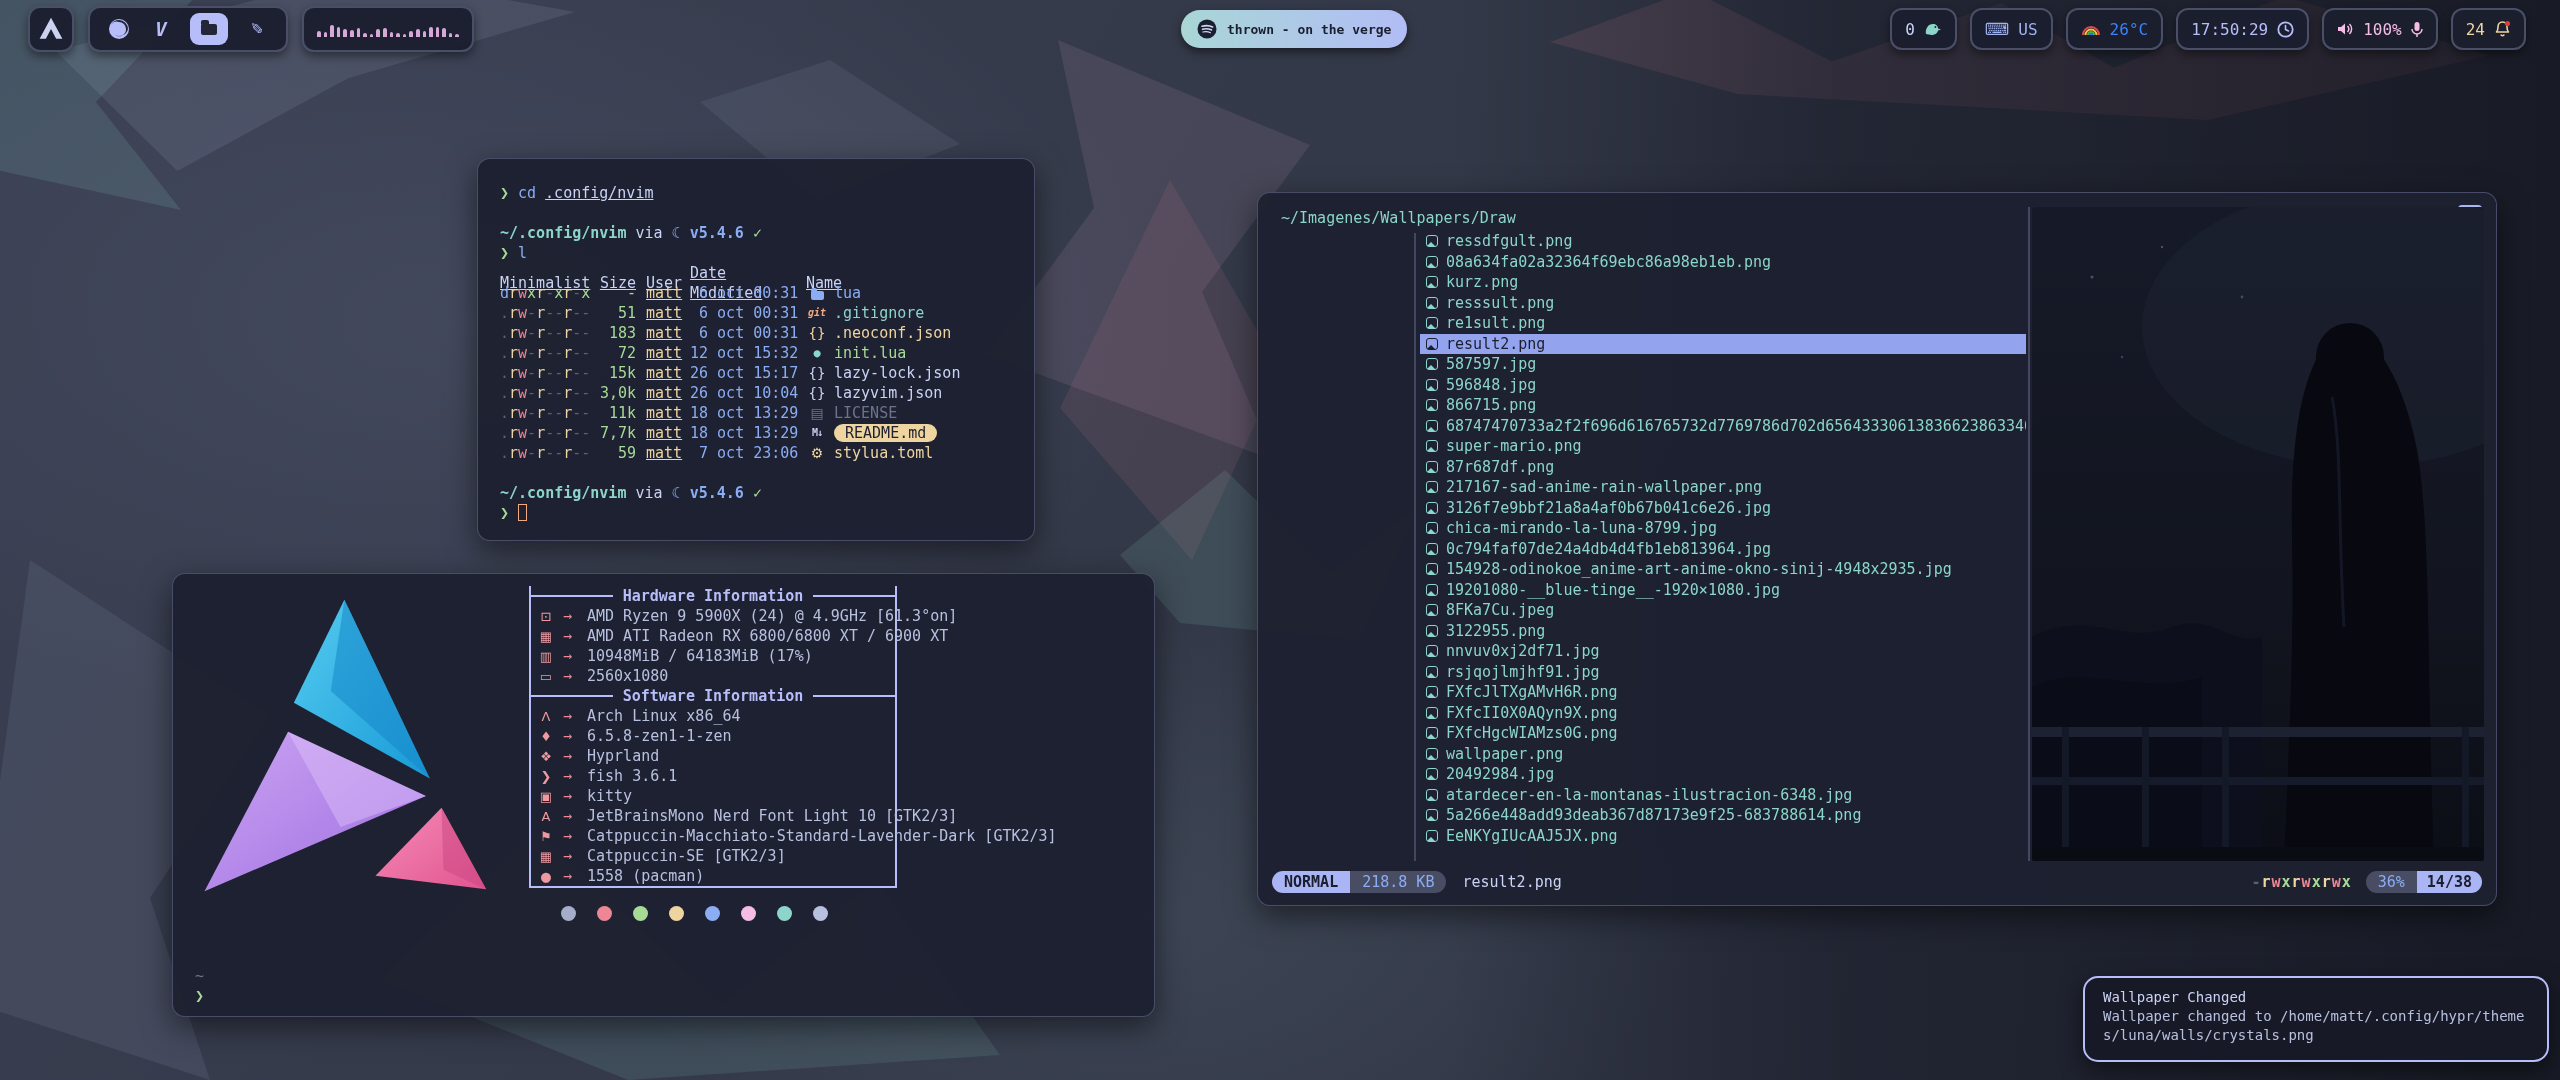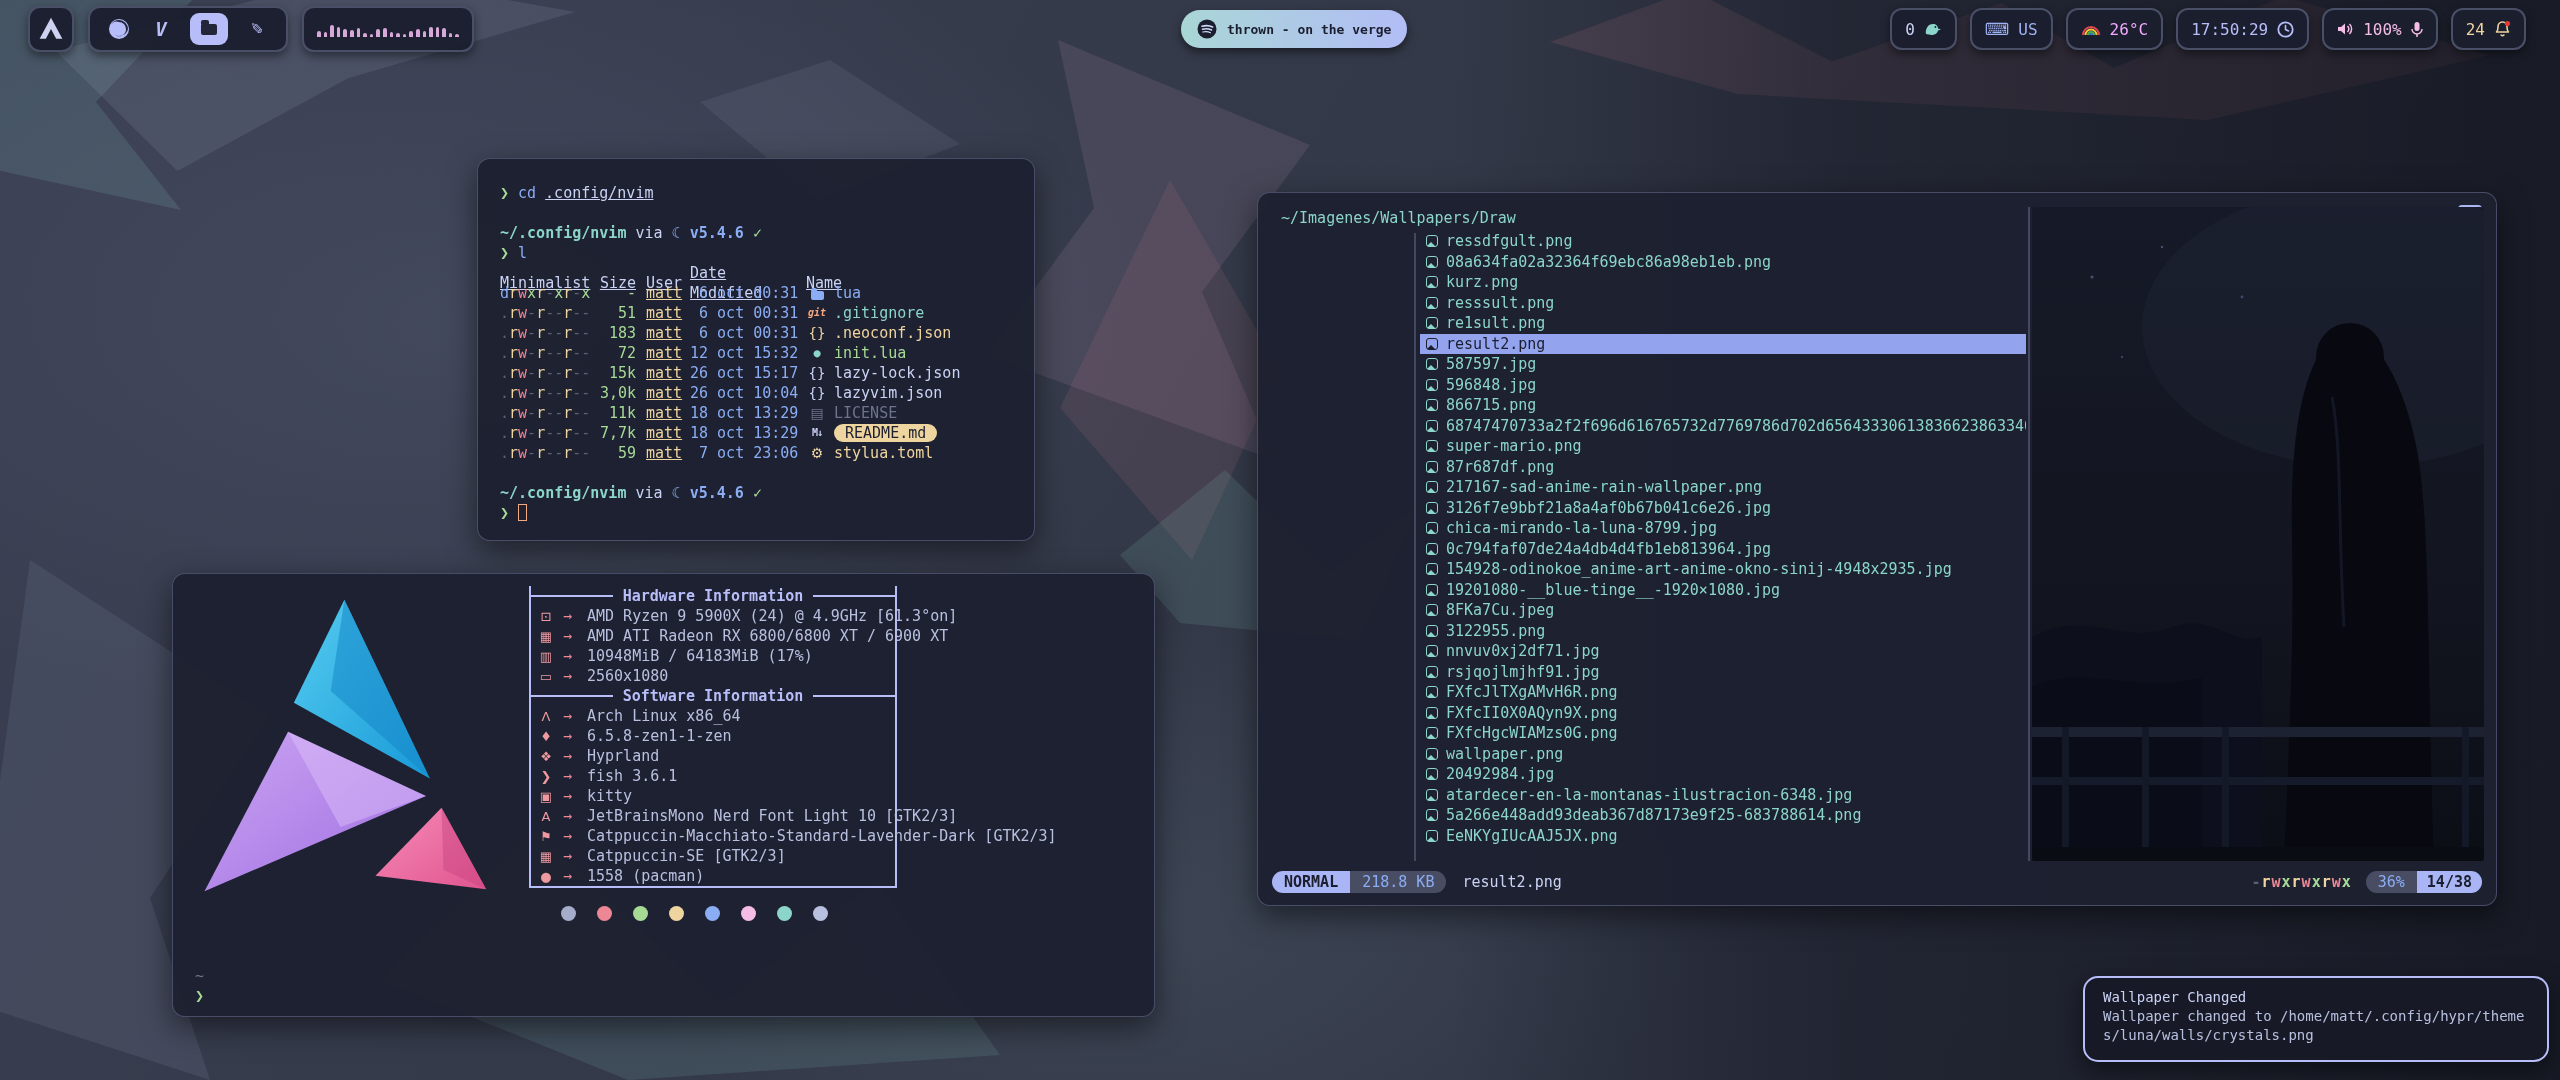--- a/index.html
+++ b/index.html
@@ -54,21 +54,21 @@
   .cava-widget { height:46px; width:172px; display:flex; align-items:flex-end; gap:3px; padding:10px 13px 13px; }
   .cava-bar { width:4px; background:#d7a9d8; border-radius:2px 2px 0 0; }
 
   .media-pill { position:absolute; left:1181px; top:10px; height:38px; border-radius:19px;
     padding:0 16px; display:flex; align-items:center; gap:10px;
     background:linear-gradient(90deg,#a9d6d6,#b2bdf6);
     box-shadow:0 4px 10px rgba(0,0,0,.5); color:#1b1e2e; font-weight:bold; font-size:13px; }
 
   .bar-right { position:absolute; right:34px; top:8px; display:flex; gap:13px; }
   .widget { display:flex; align-items:center; gap:9px; padding:0 13px; height:42px; font-size:16px; }
-  .w-updates { color:#cad3f5; } .w-kb { color:#9fb2f2; } .w-temp { color:#f0abfc;text-align:right; }
+  .w-updates { color:#cad3f5; } .w-kb { color:#9fb2f2; } .w-temp { color:#3b82f6;text-align:right; }
   .w-clock { color:#b7bdf8; } .w-audio { color:#f5bde6; } .w-notif { color:#eed49f; }
   .kb-glyph { font-family:"DejaVu Sans",sans-serif; font-size:17px; }
 
   
   .window { position:absolute; background:rgba(29,32,48,.96); border:1px solid rgba(183,189,248,.28);
     border-radius:13px; box-shadow:0 10px 30px rgba(0,0,0,.5); }
 
   
   .terminal { left:477px; top:158px; width:558px; height:383px; padding:24px 22px 0; font-size:15px; }
   .tline { height:20px; line-height:20px; white-space:pre; display:flex; }

